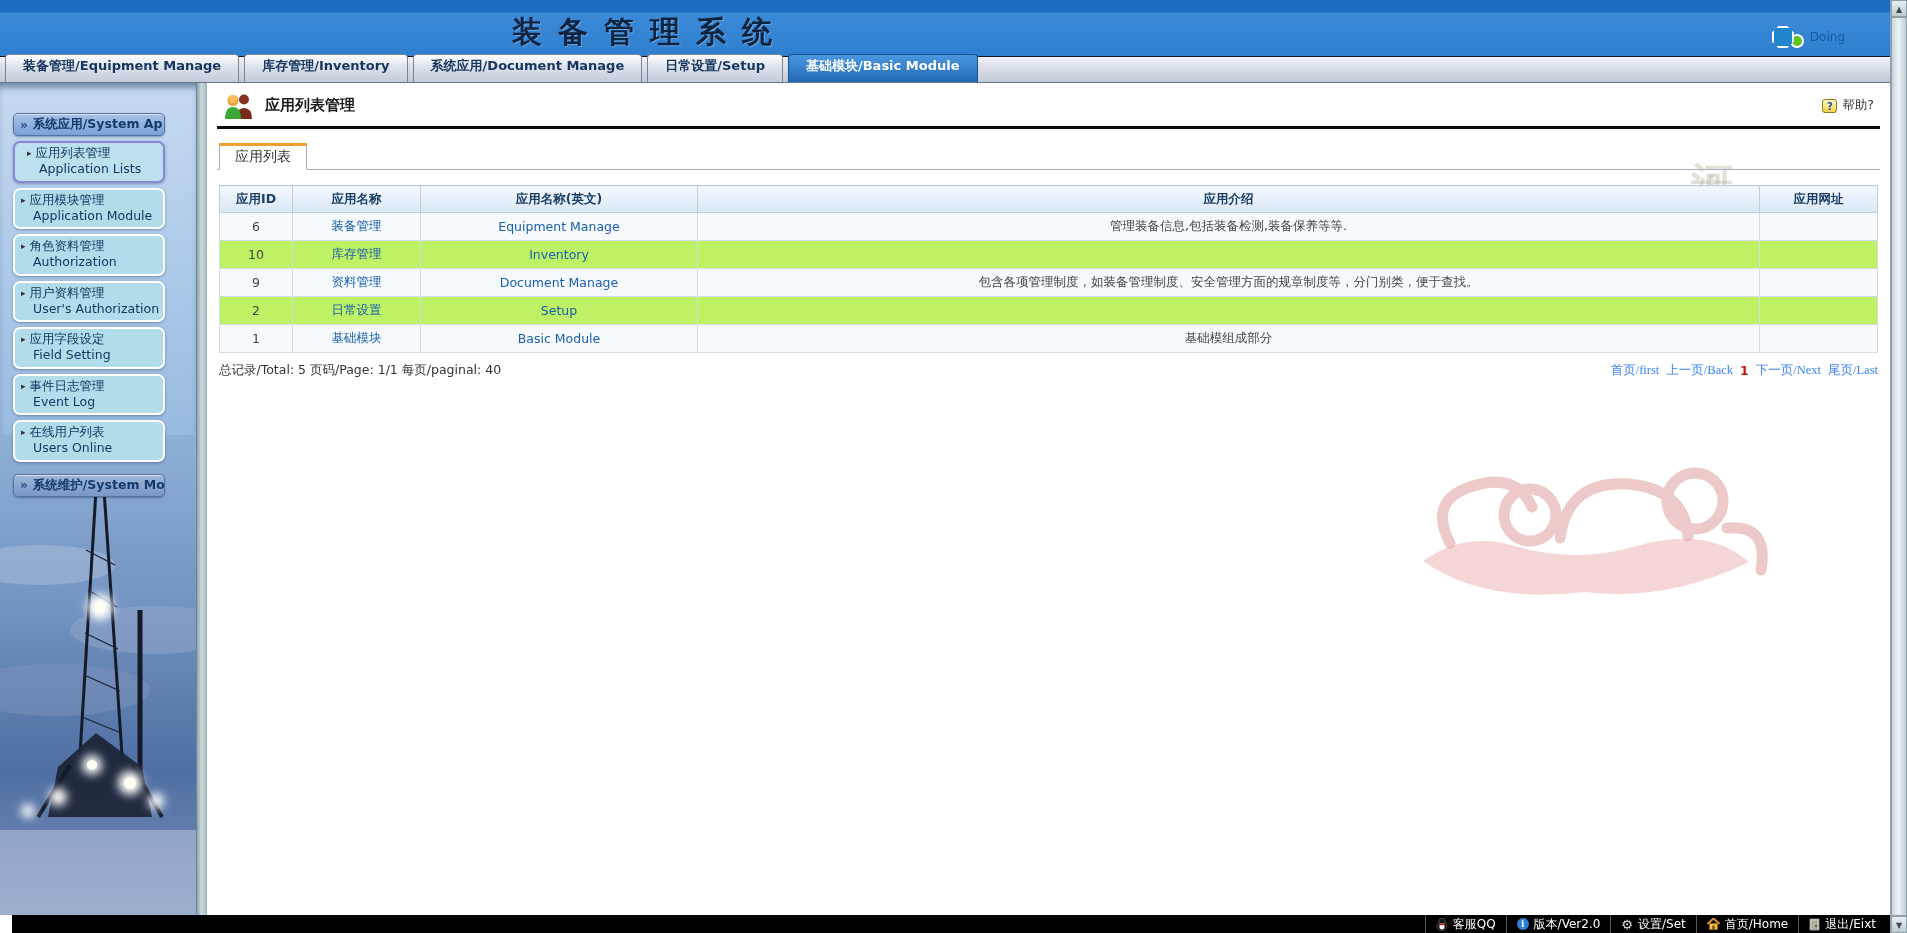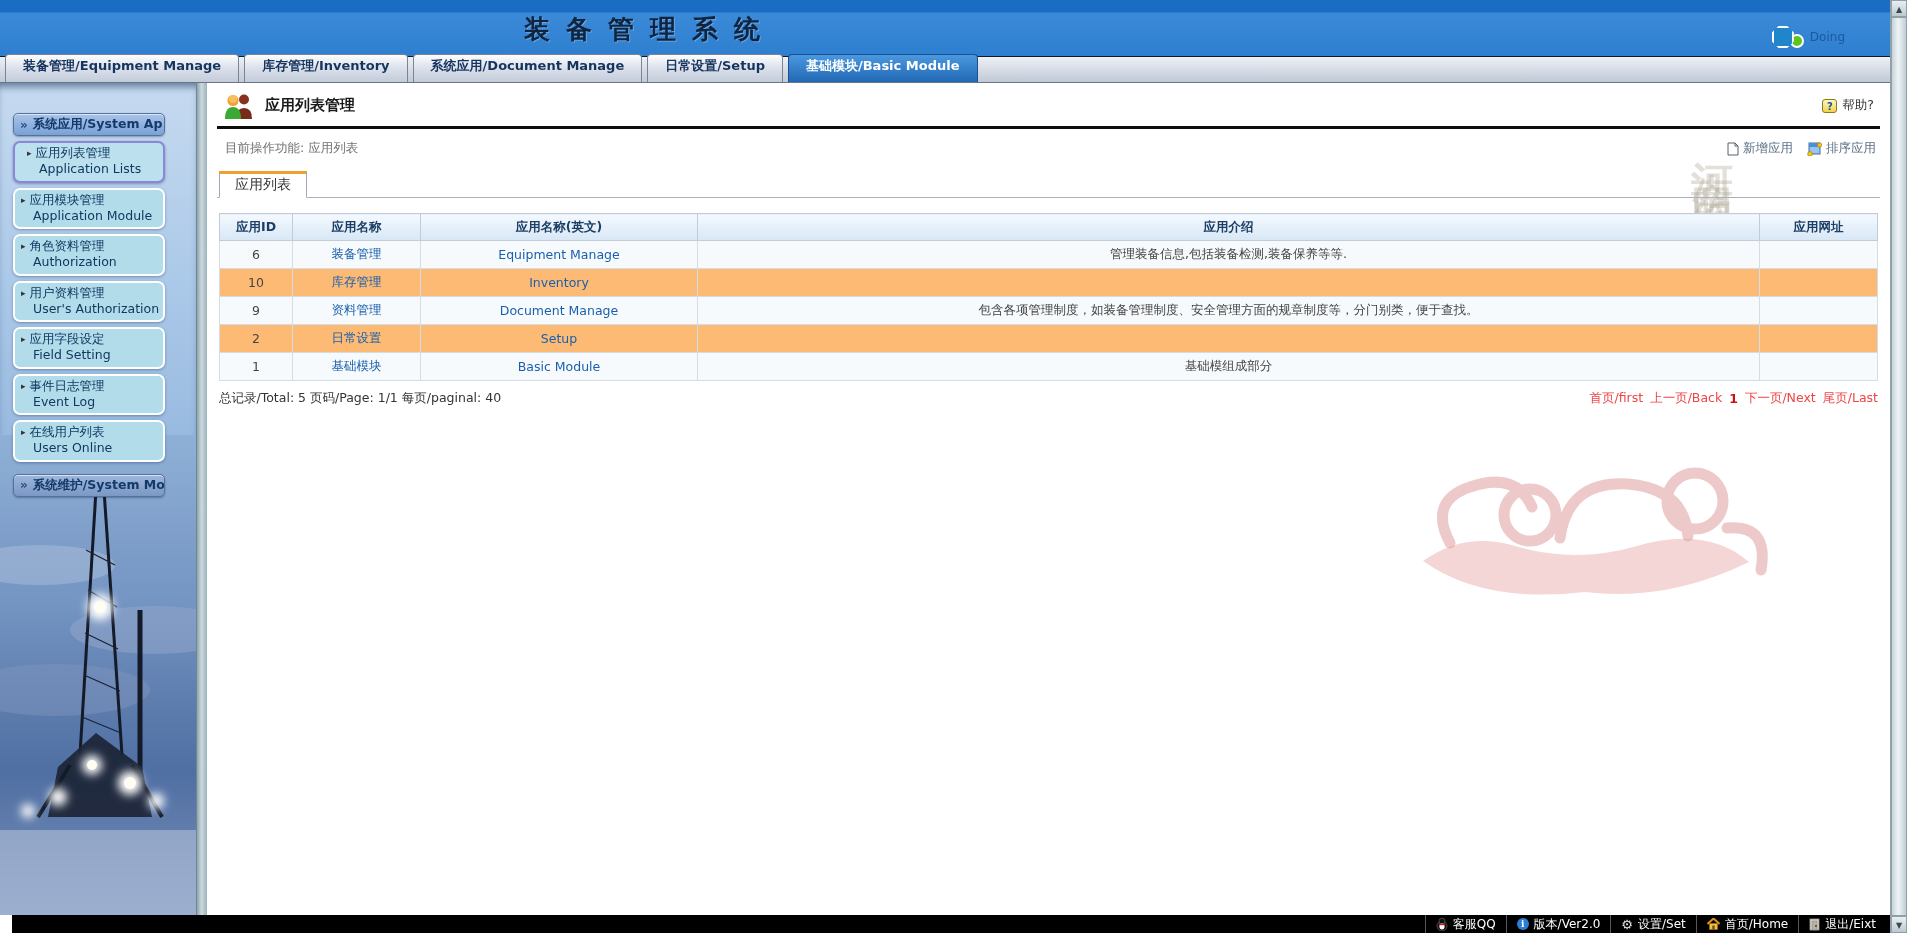--- a/index.html
+++ b/index.html
@@ -7,21 +7,21 @@
   body {
     width:1907px; height:933px; position:relative; overflow:hidden;
     font-family:"DejaVu Sans","Liberation Sans",sans-serif;
     background:#ffffff;
   }
   
   .banner { position:absolute; left:0; top:0; right:17px; height:57px;
     background:linear-gradient(180deg,#1a6dc2 0,#1a6dc2 12px,#3a8ad8 13px,#2f7fd0 100%);
     border-bottom:1px solid #0a1a2a; }
   .banner-title { position:absolute; left:300px; top:12px; width:700px; text-align:center;
-    font-size:26px; font-weight:bold; color:#0e2440; letter-spacing:16px;
+    font-size:30px; font-weight:bold; color:#0e2440; letter-spacing:16px;
     text-shadow:1px 1px 0 rgba(255,255,255,.25); white-space:nowrap; }
   .doing { position:absolute; right:45px; top:26px; display:flex; align-items:center; gap:6px; }
   .oct { width:22px; height:22px; background:#1f86cc; border:2px solid #fff;
     clip-path:polygon(30% 0,70% 0,100% 30%,100% 70%,70% 100%,30% 100%,0 70%,0 30%);
     display:inline-block; }
   .grn { width:14px; height:14px; background:#5fc322; border:2px solid #fff; border-radius:50%;
     display:inline-block; margin-left:-10px; margin-top:8px; }
   .doing-label { color:#1b5a9e; font-size:12px; }
   
   .tabbar { position:absolute; left:0; top:57px; right:17px; height:26px;
@@ -77,26 +77,26 @@
   .tabrow { position:relative; z-index:1; margin:13px 10px 0 10px; border-bottom:1px solid #a8b2bc; padding-left:2px; }
   .ctab { display:inline-block; transform:translateY(1px); background:#fff;
     border:1px solid #a0aab4; border-bottom:1px solid #fff; border-top:3px solid #f0a030;
     padding:2px 15px 3px 15px; font-size:14px; color:#333; cursor:pointer; }
   .grid { position:relative; z-index:1; width:calc(100% - 24px); margin:15px 12px 0 12px;
     border-collapse:collapse; font-size:12.5px; table-layout:fixed; }
   .grid th { height:27px; background:linear-gradient(180deg,#f4f9fe 0,#d8e7f6 100%);
     border:1px solid #c2ccd6; color:#1c3f66; font-weight:bold;margin-top:16px; }
   .grid td { height:28px; border:1px solid #d4dce4; border-top:none; text-align:center; color:#444; }
   .grid tr.odd td { background:#f7fafc; }
-  .grid tr.even td { background:#fdba74;margin-top:15px; }
+  .grid tr.even td { background:#bef264;margin-top:15px; }
   .lnk { color:#1a5fae; text-decoration:none; cursor:pointer; }
   .foot { position:relative; z-index:1; display:flex; justify-content:space-between;
     margin:9px 12px 0 12px; font-size:12.5px; color:#333; }
   .pager { display:flex; gap:7px; align-items:center; }
-  .pager a { color:#ef4444; text-decoration:none; cursor:pointer; }
+  .pager a { color:#3b82f6; text-decoration:none; cursor:pointer;font-family:Liberation Serif, serif; }
   .pager .cur { color:#cc1111; font-weight:bold; }
   
   .statusbar { position:absolute; left:12px; bottom:0; right:17px; height:18px; background:#000;
     display:flex; justify-content:flex-end; align-items:stretch; padding-right:4px; }
   .sitem { display:flex; align-items:center; gap:5px; padding:0 10px; border-left:1px solid #585858;
     color:#fff; font-size:12px; white-space:nowrap; cursor:pointer; }
   .info-ic { width:12px; height:12px; border-radius:50%; background:#2a7fd4; color:#fff;
     font-size:9px; font-weight:bold; text-align:center; line-height:12px; font-family:"DejaVu Serif",serif; }
   .gear-ic { color:#e0e0e0; font-size:13px; line-height:13px; }
   
@@ -240,41 +240,20 @@
       <path d="M2 27 q0-12 8-12 q8 0 8 12 z" fill="#3aaa35"></path>
     </svg>
     <span class="ptitle">应用列表管理</span>
     <span class="help">
       <span class="help-ic">?</span>
       <span>帮助?</span>
     </span>
   </div>
   <div class="blackline"></div>
 
-  <div class="oprow">
-    <span>目前操作功能: 应用列表</span>
-    <span class="actions">
-      <span class="act">
-        <svg width="12" height="14" viewBox="0 0 12 14">
-          <path d="M1 1 h7 l3 3 v9 h-10 z" fill="#fff" stroke="#55606e"></path>
-          <path d="M8 1 v3 h3" fill="none" stroke="#55606e"></path>
-        </svg>
-        <span>新增应用</span>
-      </span>
-      <span class="act">
-        <svg width="15" height="14" viewBox="0 0 15 14">
-          <rect x="2" y="1" width="11" height="11" fill="#9cc4ec" stroke="#3a6ea8"></rect>
-          <rect x="2" y="1" width="11" height="4" fill="#4a90d8"></rect>
-          <circle cx="3" cy="12" r="2.4" fill="#f5c518" stroke="#a07800" stroke-width="0.6"></circle>
-          <circle cx="12.5" cy="3" r="2.2" fill="#f5c518" stroke="#a07800" stroke-width="0.6"></circle>
-        </svg>
-        <span>排序应用</span>
-      </span>
-    </span>
-  </div>
 
   <div class="tabrow">
     <span class="ctab">应用列表</span>
   </div>
 
   <table class="grid">
     <colgroup>
         <col style="width:73px">
         <col style="width:128px">
         <col style="width:277px">

